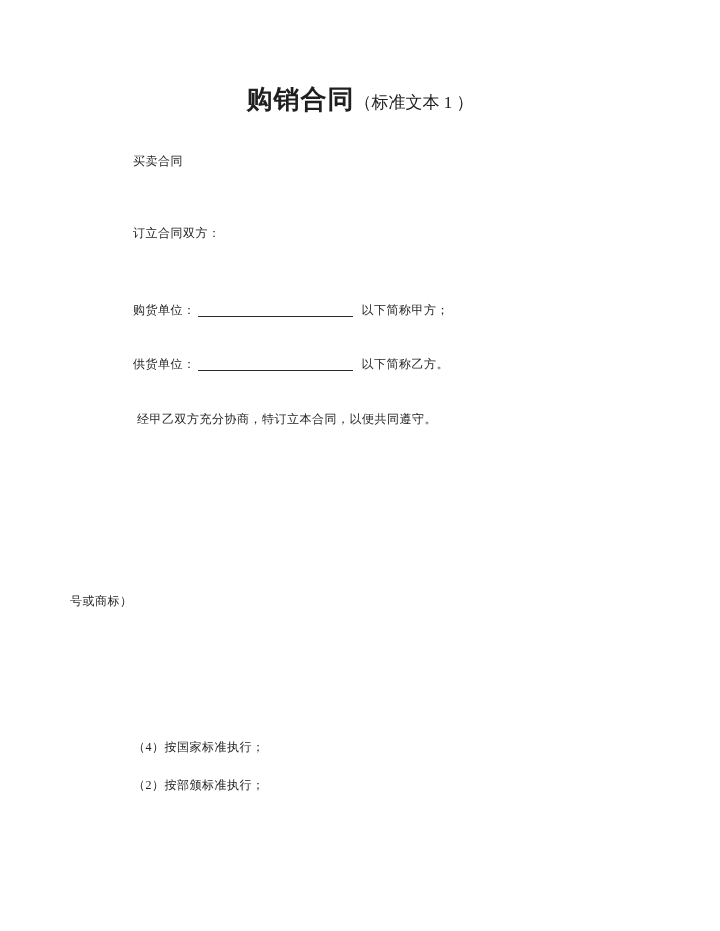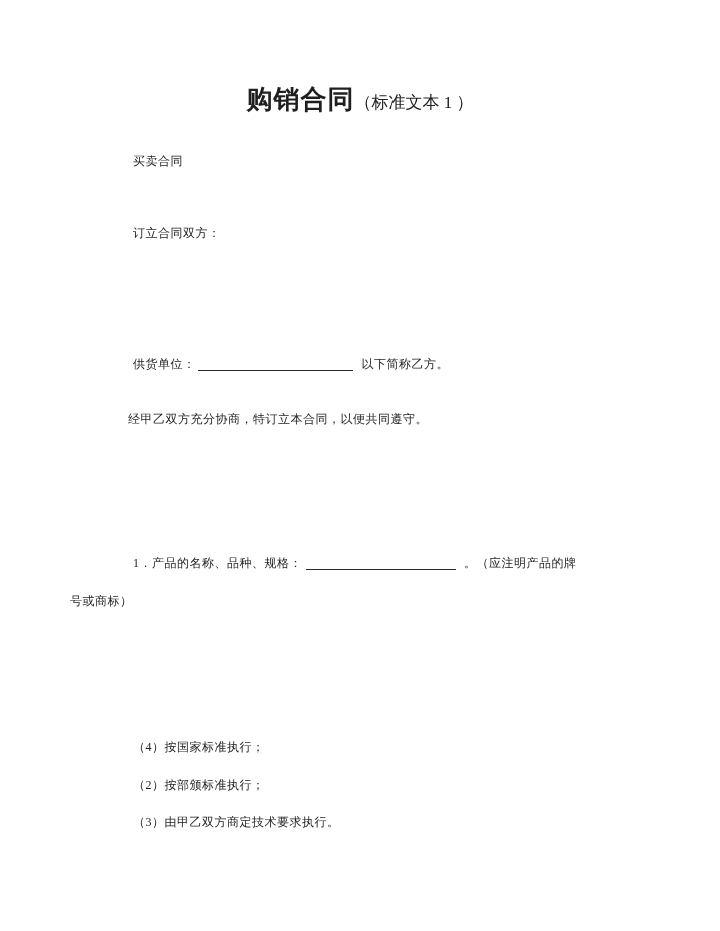--- a/index.html
+++ b/index.html
@@ -58,30 +58,29 @@
 <body>
 
 <div class="page">
 
   <div class="title-line"><span class="title-main">购销合同</span><span class="title-sub">（标准文本 1 ）</span></div>
 
   <div class="line" style="top:151px; left:133px;">买卖合同</div>
 
   <div class="line" style="top:223px; left:133px;">订立合同双方：</div>
 
+  <div class="line" style="top:300px; left:133px;"><span>购货单位：</span><span class="blank w155 ml2 mr9"></span><span>以下简称甲方；</span></div>
 
   <div class="line" style="top:354px; left:133px;"><span>供货单位：</span><span class="blank w155 ml2 mr9"></span><span>以下简称乙方。</span></div>
 
-  <div class="line" style="top:409px; left:128px;">经甲乙双方充分协商，特订立本合同，以便共同遵守。</div>
+  <div class="line" style="top:409px; left:137px;">经甲乙双方充分协商，特订立本合同，以便共同遵守。</div>
 
 
-  <div class="line" style="top:553px; left:133px;"><span>1．产品的名称、品种、规格：</span><span class="blank w150 ml4 mr8"></span><span>。（应注明产品的牌</span></div>
 
   <div class="line" style="top:591px; left:70px;">号或商标）</div>
 
 
   <div class="line" style="top:737px; left:133px;">（4）按国家标准执行；</div>
 
   <div class="line" style="top:775px; left:133px;">（2）按部颁标准执行；</div>
 
-  <div class="line" style="top:812px; left:133px;">（3）由甲乙双方商定技术要求执行。</div>
 
 </div>
 
 </body></html>

